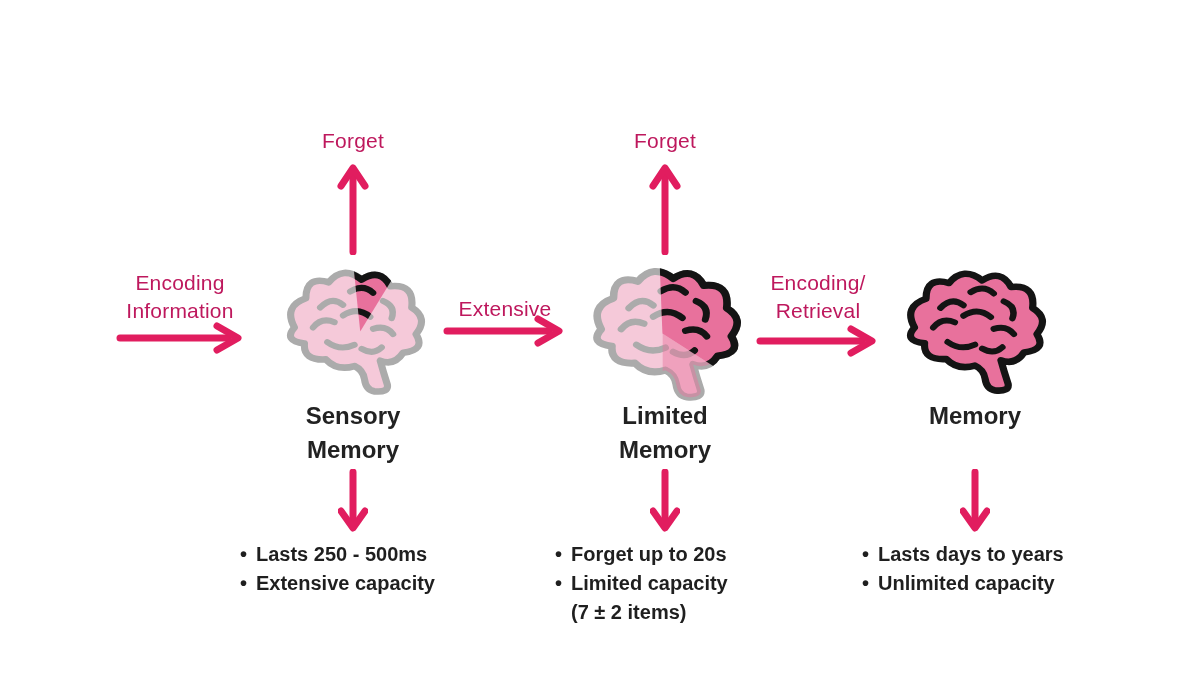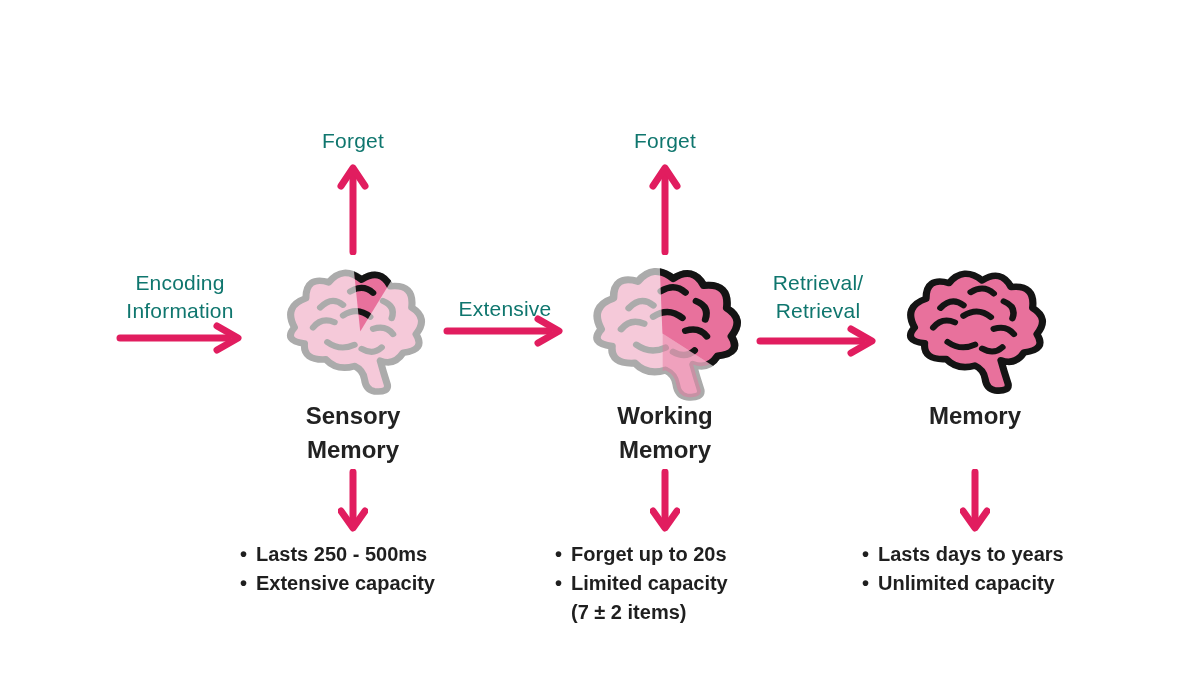--- a/index.html
+++ b/index.html
@@ -1,19 +1,19 @@
 <!DOCTYPE html>
 <html><head>
 <meta charset="utf-8">
 <style>
   * { margin:0; padding:0; box-sizing:border-box; }
   body { background:#fff; font-family:"Liberation Sans", sans-serif; }
   .canvas { position:relative; width:1200px; height:680px; background:#ffffff; overflow:hidden; }
 
-  .flow-label { position:absolute; text-align:center; color:#0f766e;
+  .flow-label { position:absolute; text-align:center; color:#be185d;
     font-size:21px; line-height:28px; font-weight:500; letter-spacing:.2px; }
   .mem-name { position:absolute; text-align:center; color:#222222;
     font-size:24px; line-height:34px; font-weight:bold; }
   .bullets { position:absolute; color:#1f1f1f; font-size:20px; line-height:29px; font-weight:bold; }
   .bullet-row { display:flex; }
   .bullet-row .dot { width:16px; flex:0 0 16px; }
   .bullet-row.cont { padding-left:16px;align-items:flex-end; }
 
   .arrow-svg { position:absolute; }
   .arrow-svg path, .arrow-svg polyline { stroke:#E11D5F; stroke-width:7; fill:none;
@@ -98,39 +98,39 @@
     <g clip-path="url(#clip-soft)">
       <use href="#brain-body" class="soft-body"></use>
     </g>
     <g clip-path="url(#clip-main)">
       <use href="#brain-body" class="dark-body"></use>
       <use href="#brain-lines" class="dark-lines"></use>
     </g>
   </svg>
 
   <div class="flow-label" style="left:733px; top:269px; width:170px;">
-    <div>Retrieval/</div>
+    <div>Encoding/</div>
     <div>Retrieval</div>
   </div>
   <svg class="arrow-svg" style="left:756px; top:325px;" width="128" height="32" viewBox="0 0 128 32">
     <path d="M 4 16 H 106"></path>
       <polyline points="95,4 116,16 95,28"></polyline>
   </svg>
 
   <svg class="brain-svg" style="left:903px; top:266px;" width="144" height="131" viewBox="0 0 100 100" preserveAspectRatio="none">
     <use href="#brain-body" class="dark-body"></use>
     <use href="#brain-lines" class="dark-lines"></use>
   </svg>
 
   <div class="mem-name" style="left:253px; top:399px; width:200px;">
     <div>Sensory</div>
     <div>Memory</div>
   </div>
   <div class="mem-name" style="left:565px; top:399px; width:200px;">
-    <div>Working</div>
+    <div>Limited</div>
     <div>Memory</div>
   </div>
   <div class="mem-name" style="left:875px; top:399px; width:200px;">
     <div>Memory</div>
   </div>
 
   <svg class="arrow-svg" style="left:338px; top:469px;" width="30" height="64" viewBox="0 0 30 64">
     <path d="M 15 3 V 54"></path>
       <polyline points="3,42 15,59 27,42"></polyline>
   </svg>

